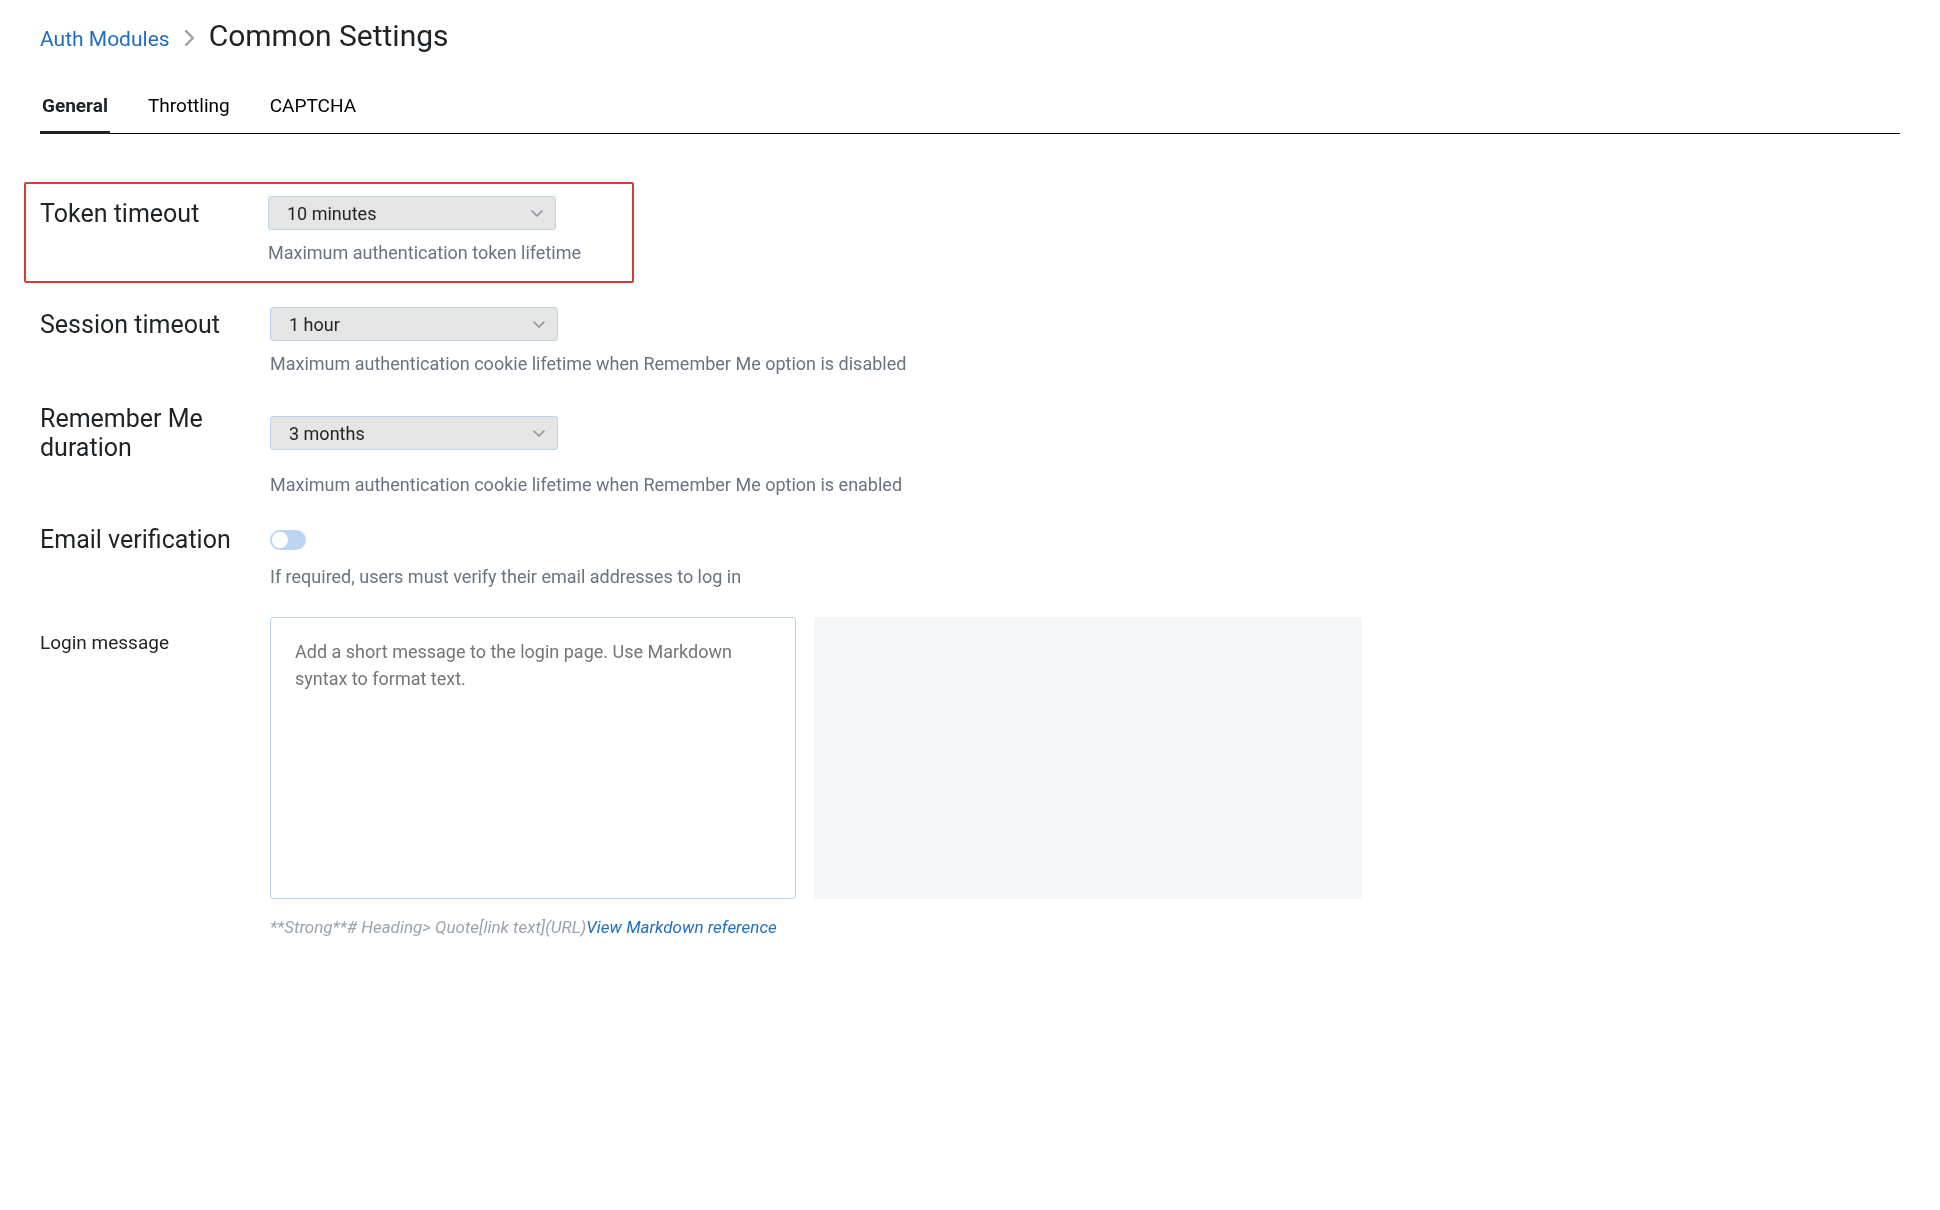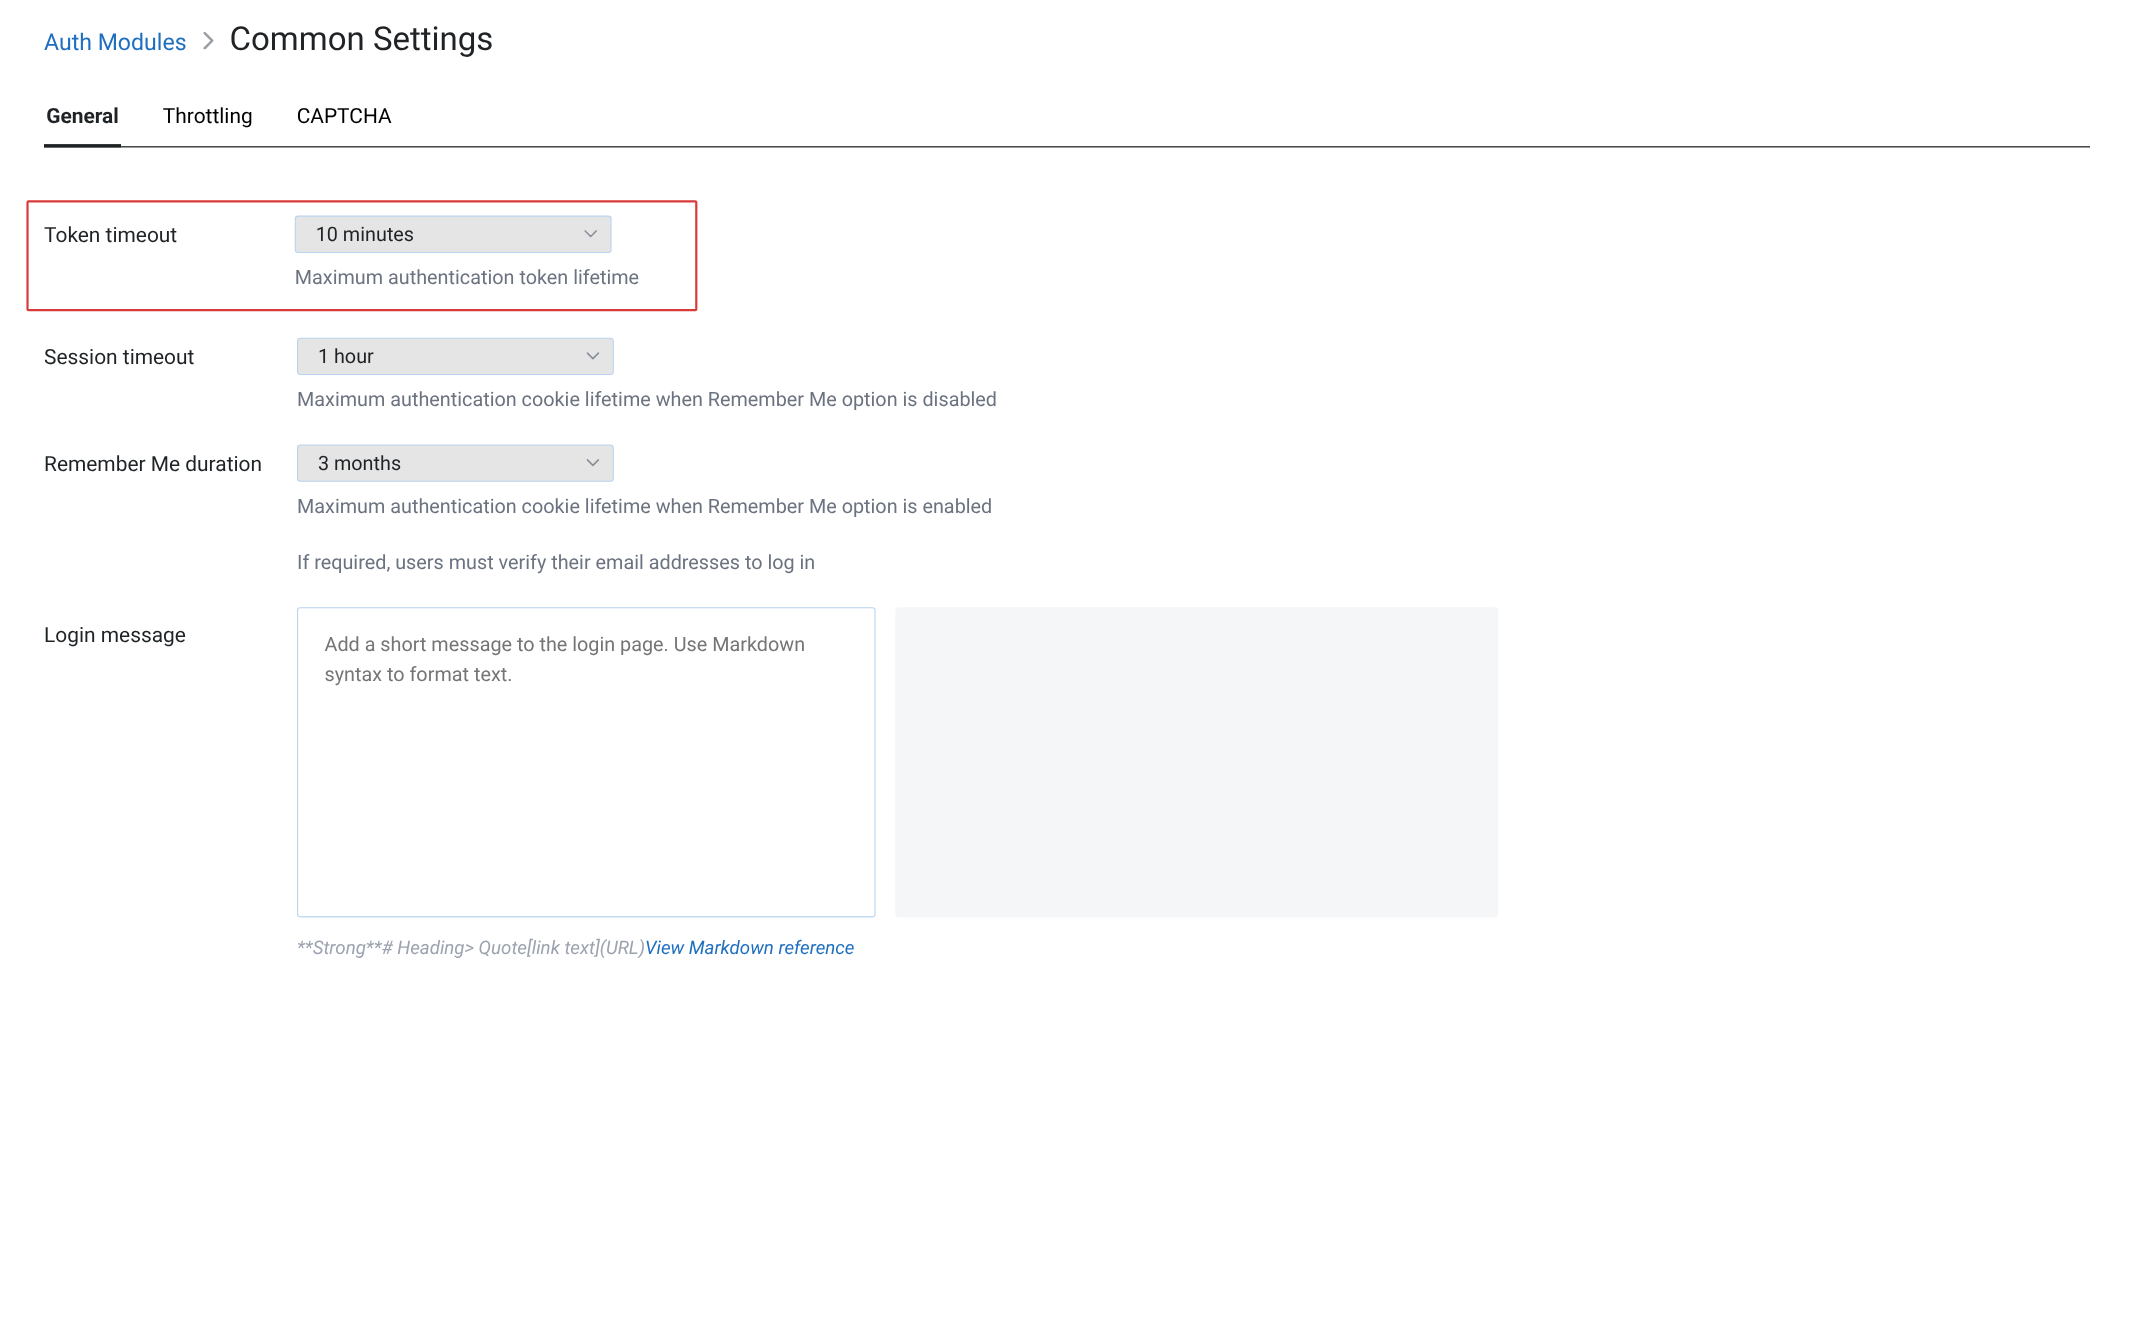--- a/index.html
+++ b/index.html
@@ -69,21 +69,21 @@
     width: 610px;
     margin-bottom: 24px;
   }
   .row {
     display: flex;
     align-items: center;
   }
   .row .label {
     width: 230px;
     flex: 0 0 230px;
-    font-size: 19px;
+    font-size: 25px;
     color: #1f2326;
   }
   .row-wrap.highlight .label { width: 228px; flex-basis: 228px; }
 
   .select {
     width: 288px;
     height: 34px;
     border: 1px solid #b9d4ef;
     border-radius: 3px;
     background: #e5e5e5;
@@ -235,20 +235,26 @@
           <svg width="12" height="8" viewBox="0 0 12 8">
               <path d="M1 1 L6 6 L11 1" fill="none" stroke="#8a9099" stroke-width="1.5" stroke-linecap="round" stroke-linejoin="round"></path>
             </svg>
         </span>
       </div>
     </div>
     <div class="help">Maximum authentication cookie lifetime when Remember Me option is enabled</div>
   </div>
 
   <div class="row-wrap">
+    <div class="row">
+      <div class="label">Email verification</div>
+      <div class="toggle">
+        <div class="knob"></div>
+      </div>
+    </div>
     <div class="help">If required, users must verify their email addresses to log in</div>
   </div>
 
   <div class="row-wrap" style="margin-bottom:0;">
     <div class="login-row">
       <div class="label">Login message</div>
       <div class="login-inputs">
         <textarea class="ta" placeholder="Add a short message to the login page. Use Markdown syntax to format text." style=""></textarea>
         <div class="preview"></div>
       </div>

